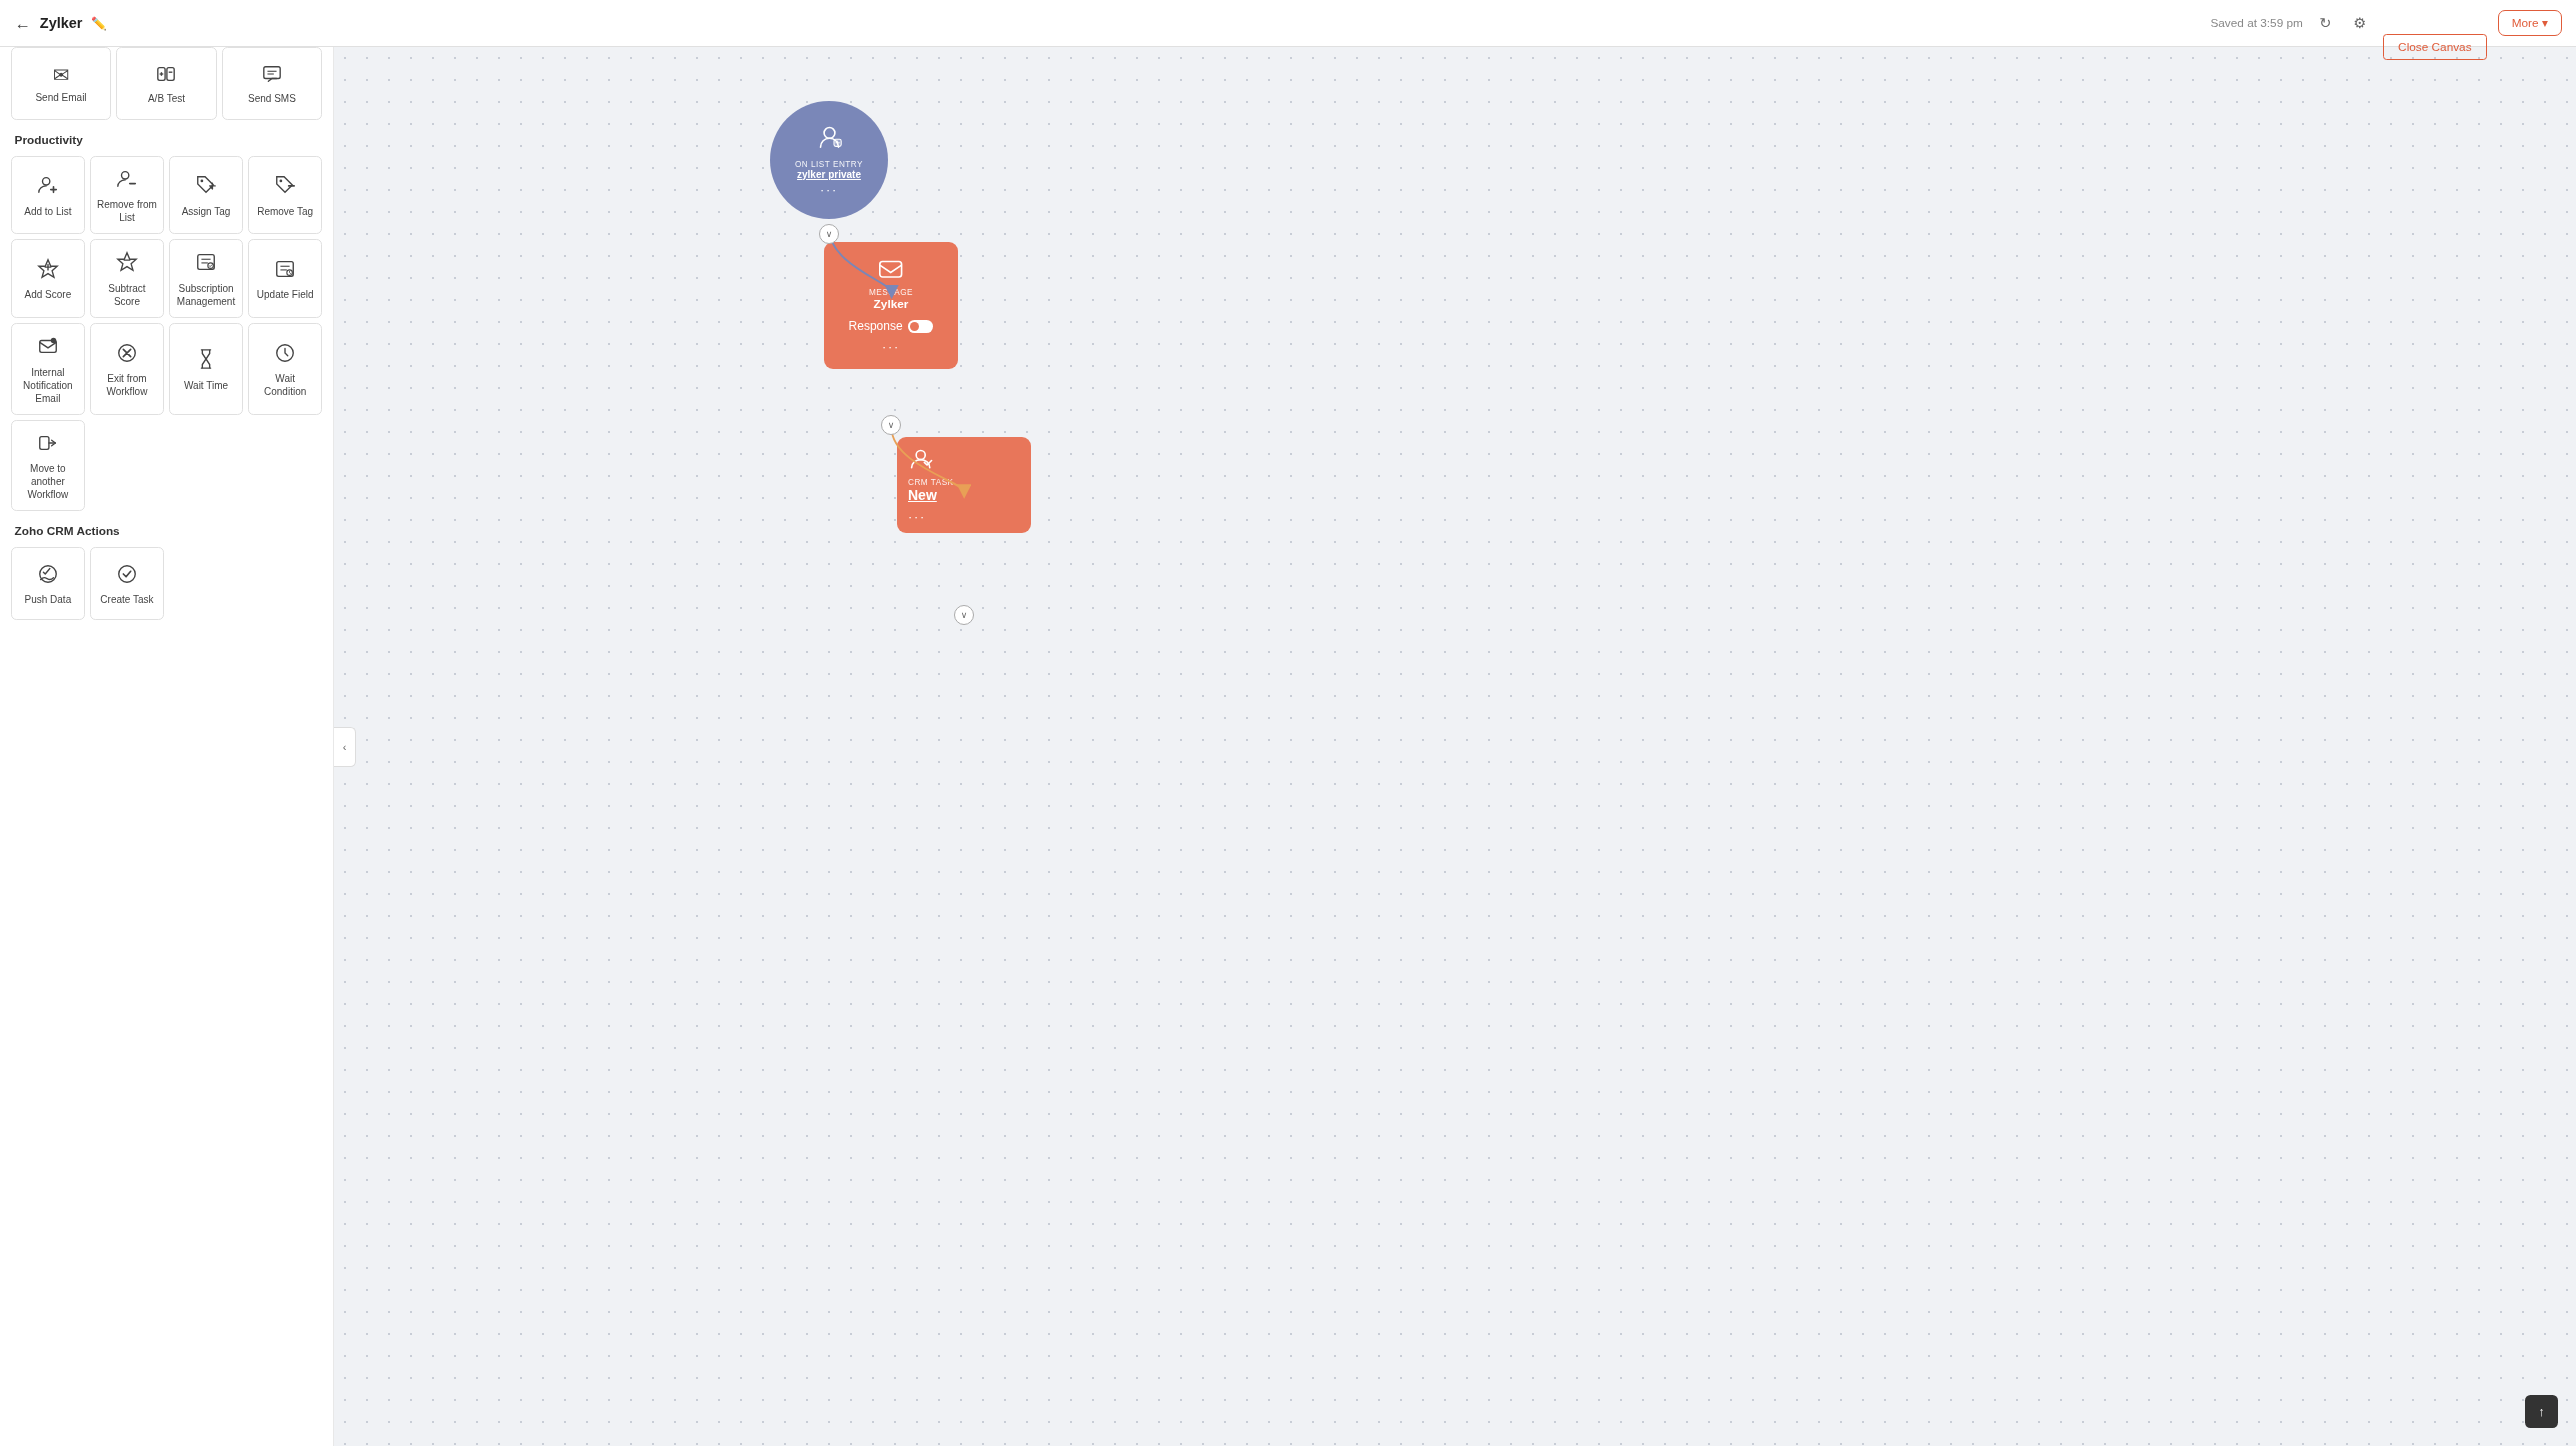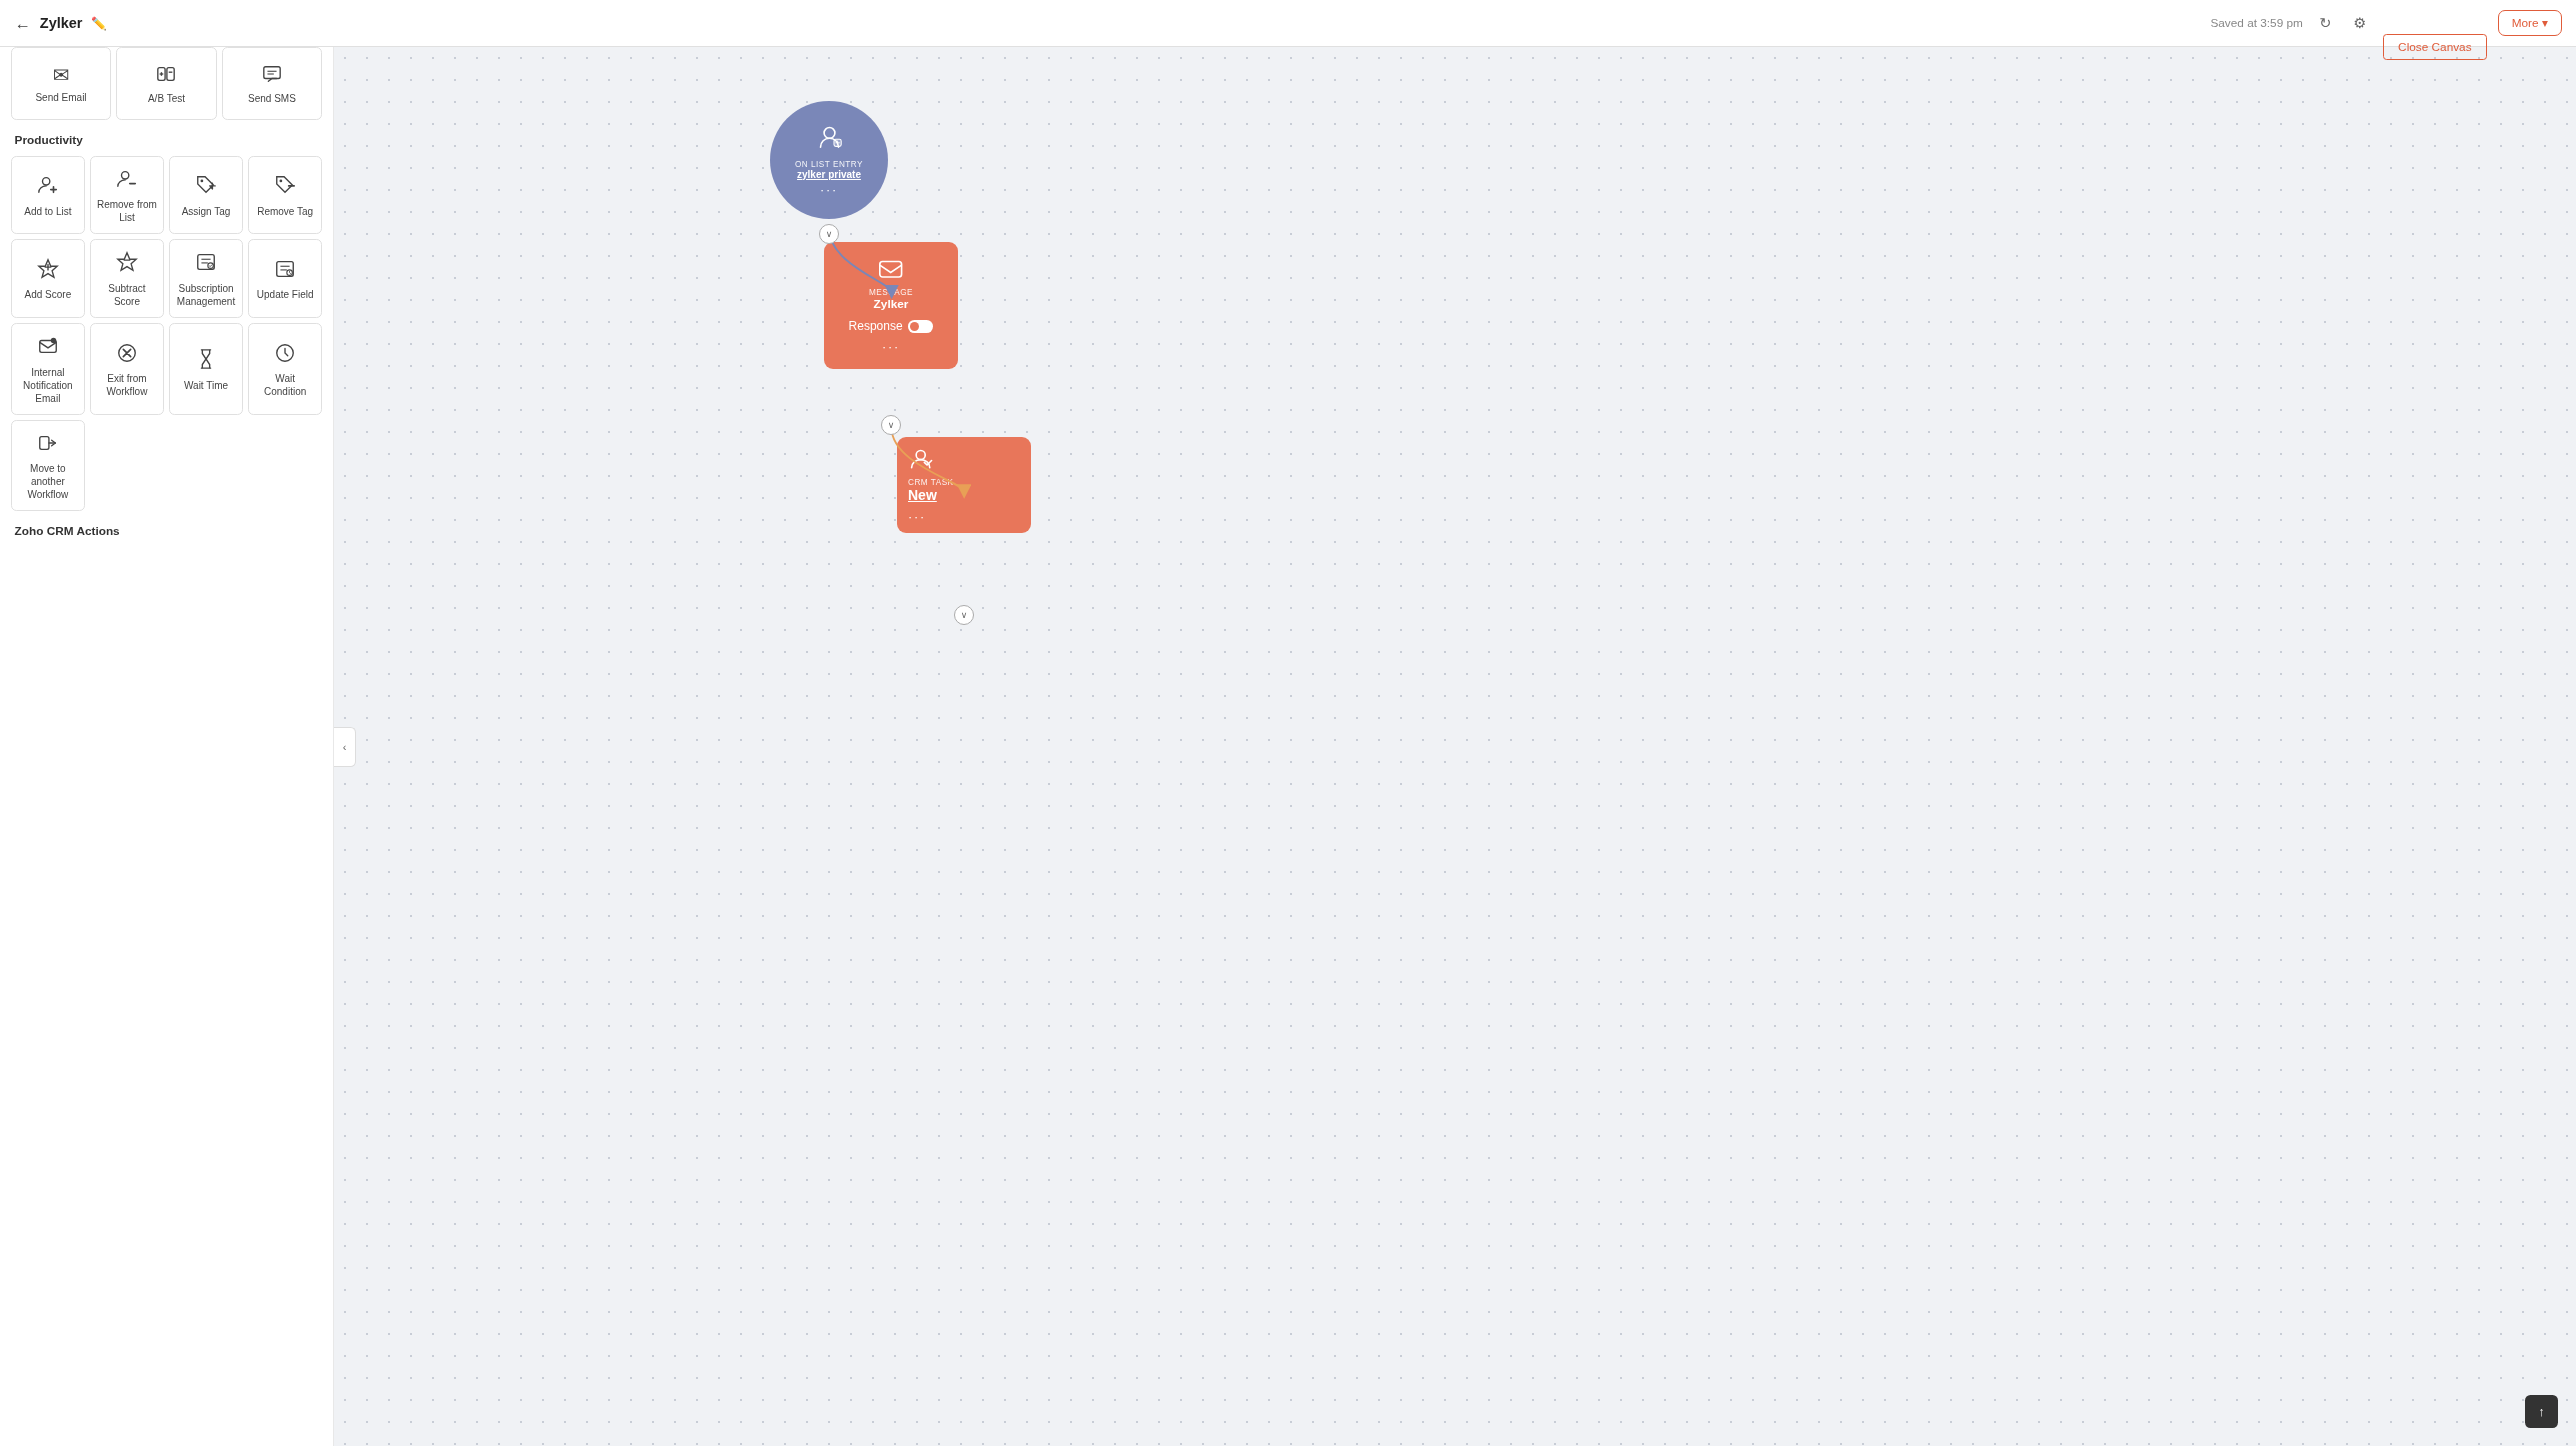--- a/index.html
+++ b/index.html
@@ -336,20 +336,44 @@
               <path d="M16 9l4 3-4 3" stroke="#444" stroke-width="1.5" stroke-linecap="round" stroke-linejoin="round"></path>
               <path d="M13 12h7" stroke="#444" stroke-width="1.5" stroke-linecap="round"></path>
             </svg>
         </span>
         <span class="tool-label">Move to another Workflow</span>
       </div>
 
     </div>
 
     <div class="section-title">Zoho CRM Actions</div>
+    <div class="grid">
+
+      <div class="tool-item">
+        <span class="tool-icon">
+          <svg width="22" height="22" viewBox="0 0 24 24" fill="none">
+              <path d="M4 18c0 0 2-2 4-2s4 2 6 2 4-2 4-2" stroke="#444" stroke-width="1.5" stroke-linecap="round"></path>
+              <path d="M7 10l2 2 5-6" stroke="#444" stroke-width="1.5" stroke-linecap="round" stroke-linejoin="round"></path>
+              <path d="M3 12a9 9 0 1 0 18 0 9 9 0 0 0-18 0z" stroke="#444" stroke-width="1.5"></path>
+            </svg>
+        </span>
+        <span class="tool-label">Push Data</span>
+      </div>
+
+      <div class="tool-item">
+        <span class="tool-icon">
+          <svg width="22" height="22" viewBox="0 0 24 24" fill="none">
+              <circle cx="12" cy="12" r="9" stroke="#444" stroke-width="1.5"></circle>
+              <path d="M8 12l3 3 5-6" stroke="#444" stroke-width="1.8" stroke-linecap="round" stroke-linejoin="round"></path>
+            </svg>
+        </span>
+        <span class="tool-label">Create Task</span>
+      </div>
+
+    </div>
   </div>
 
   <div class="canvas">
 
     <div class="collapse-btn">‹</div>
 
     <div class="workflow-canvas">
 
       <svg class="connector-svg" viewBox="0 0 2470 1542" width="2242" height="1400">
 

